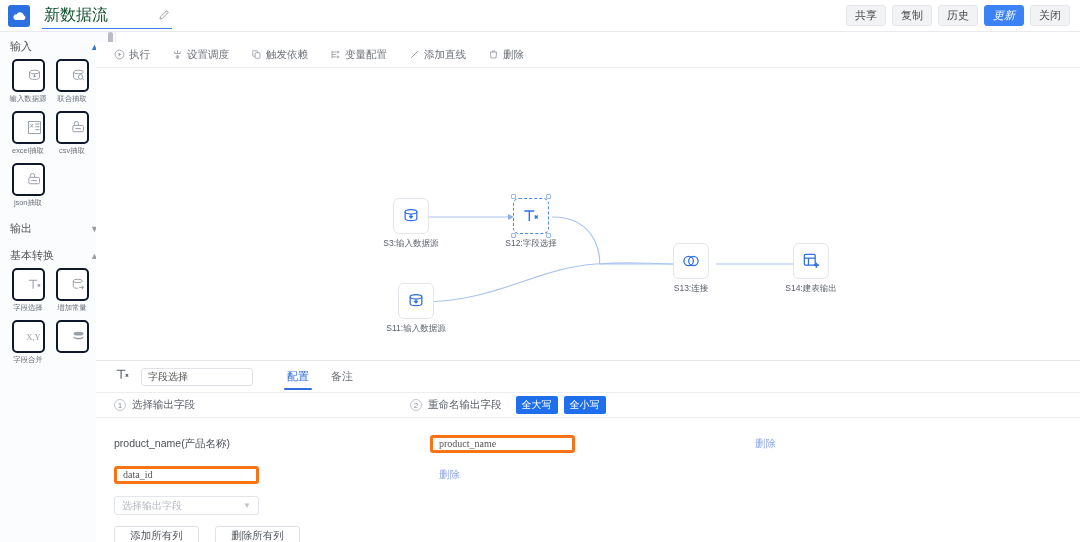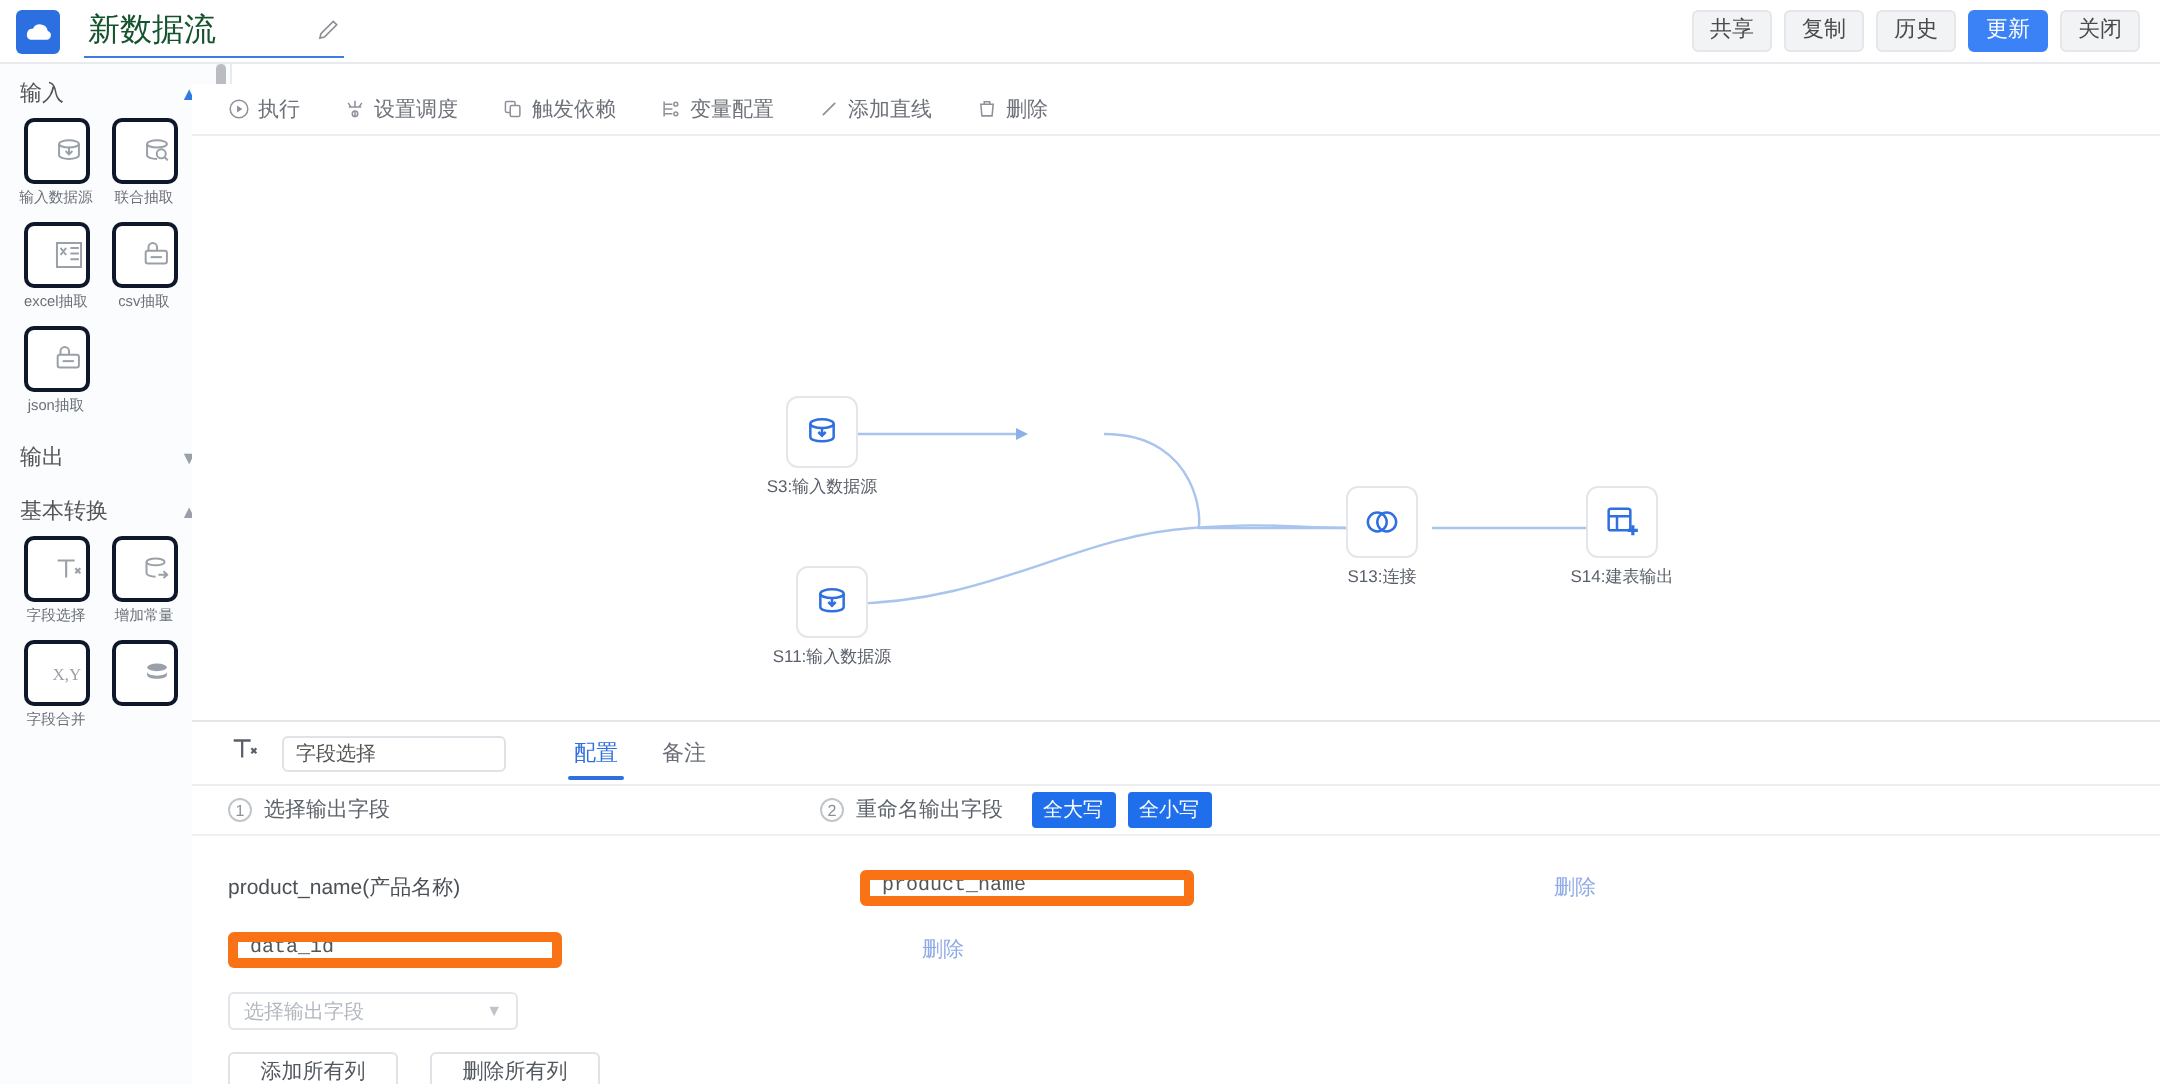--- a/index.html
+++ b/index.html
@@ -28,21 +28,21 @@
   }
   .flow-title { font-size:16px; color:#14532d; }
   .pencil { width:12px; height:12px; opacity:.7; }
   .topbar-spacer { flex:1; }
   .topbtns { display:flex; gap:6px; margin-right:10px; }
   .tbtn {
     font-size:11px; color:#4a4a4a; background:#f2f3f5;
     border:1px solid #e4e6ea; border-radius:3px;
     padding:3px 8px; line-height:1.1; cursor:pointer; white-space:nowrap;
   }
-  .tbtn.primary { background:#3b82f6; border-color:#3b82f6; color:#fff; }
+  .tbtn.primary { background:#3b82f6; border-color:#3b82f6; color:#fff;font-style:italic; }
 
   
   .sidebar {
     position:absolute; left:0; top:32px; width:116px; height:510px;
     background:#fbfcfe; border-right:1px solid #e8eaee;
     overflow:hidden;
   }
   .sb-scroll { position:absolute; inset:0 6px 0 0; }
   .sb-track {
     position:absolute; right:2px; top:0; width:5px; height:510px; background:#f0f1f3;
@@ -128,23 +128,23 @@
     font-size:8px; color:#8b9097;
   }
   .step2 { margin-left:215px; }
   .case-btns { display:flex; gap:6px; margin-left:8px; }
   .cbtn { background:#1f6fed; color:#fff; font-size:10px; padding:2px 6px;
           border-radius:2px; border:none; cursor:pointer; font-family:inherit; }
   .rows { padding-top:10px; }
   .row { height:31px; display:flex; align-items:center; padding-left:18px; }
   .row .fname { font-size:10.5px; color:#4b5057; width:316px; }
   .row .rin {
-    width:167px; height:18px; font-size:10px; padding:0 6px;
-    border:5px solid #f97316; border-radius:3px; color:#555;
-    font-family:Liberation Mono, monospace; outline:none;
+    width:145px; height:18px; font-size:10px; padding:0 6px;
+    border:3px solid #f97316; border-radius:3px; color:#555;
+    font-family:Liberation Serif, serif; outline:none;
   }
   .row .del { margin-left:180px; font-size:10.5px; color:#8fa9e8; cursor:pointer; }
   .sel-wrap { padding-left:18px; margin-top:6px; }
   .sel {
     width:145px; height:19px; border:1px solid #e2e5e9; border-radius:3px;
     display:flex; align-items:center; justify-content:space-between;
     padding:0 7px; font-size:10px; color:#b4b8bf; cursor:pointer; background:#fff;
   }
   .chev { font-size:8px; color:#c0c4ca; }
   .act-btns { display:flex; gap:16px; padding-left:18px; margin-top:11px; }
@@ -362,20 +362,33 @@
         <div class="nbox">
           <svg width="20" height="20" viewBox="0 0 24 24" fill="none" stroke="#2f6fe0" stroke-width="1.5">
             <ellipse cx="12" cy="7" rx="7" ry="2.6"></ellipse>
               <path d="M5 7v8c0 1.5 3.1 2.6 7 2.6s7-1.1 7-2.6V7"></path>
             <path d="M12 9.5v4.5M9.8 12 12 14.2 14.2 12"></path>
           </svg>
         </div>
         <div class="nlbl">S3:输入数据源</div>
       </div>
 
+      <div class="node selected" style="left:400px; top:130px;">
+        <div class="nbox">
+          <svg width="20" height="20" viewBox="0 0 24 24" fill="none" stroke="#2f6fe0" stroke-width="1.7">
+            <path d="M4 6h12M10 6v12"></path>
+              <path d="M16.5 11.5l3.5 3.5M20 11.5l-3.5 3.5"></path>
+          </svg>
+        </div>
+        <div class="handle" style="left:15px; top:-4px;"></div>
+        <div class="handle" style="left:50px; top:-4px;"></div>
+        <div class="handle" style="left:15px; top:35px;"></div>
+        <div class="handle" style="left:50px; top:35px;"></div>
+        <div class="nlbl">S12:字段选择</div>
+      </div>
 
       <div class="node" style="left:285px; top:215px;">
         <div class="nbox">
           <svg width="20" height="20" viewBox="0 0 24 24" fill="none" stroke="#2f6fe0" stroke-width="1.5">
             <ellipse cx="12" cy="7" rx="7" ry="2.6"></ellipse>
               <path d="M5 7v8c0 1.5 3.1 2.6 7 2.6s7-1.1 7-2.6V7"></path>
             <path d="M12 9.5v4.5M9.8 12 12 14.2 14.2 12"></path>
           </svg>
         </div>
         <div class="nlbl">S11:输入数据源</div>

